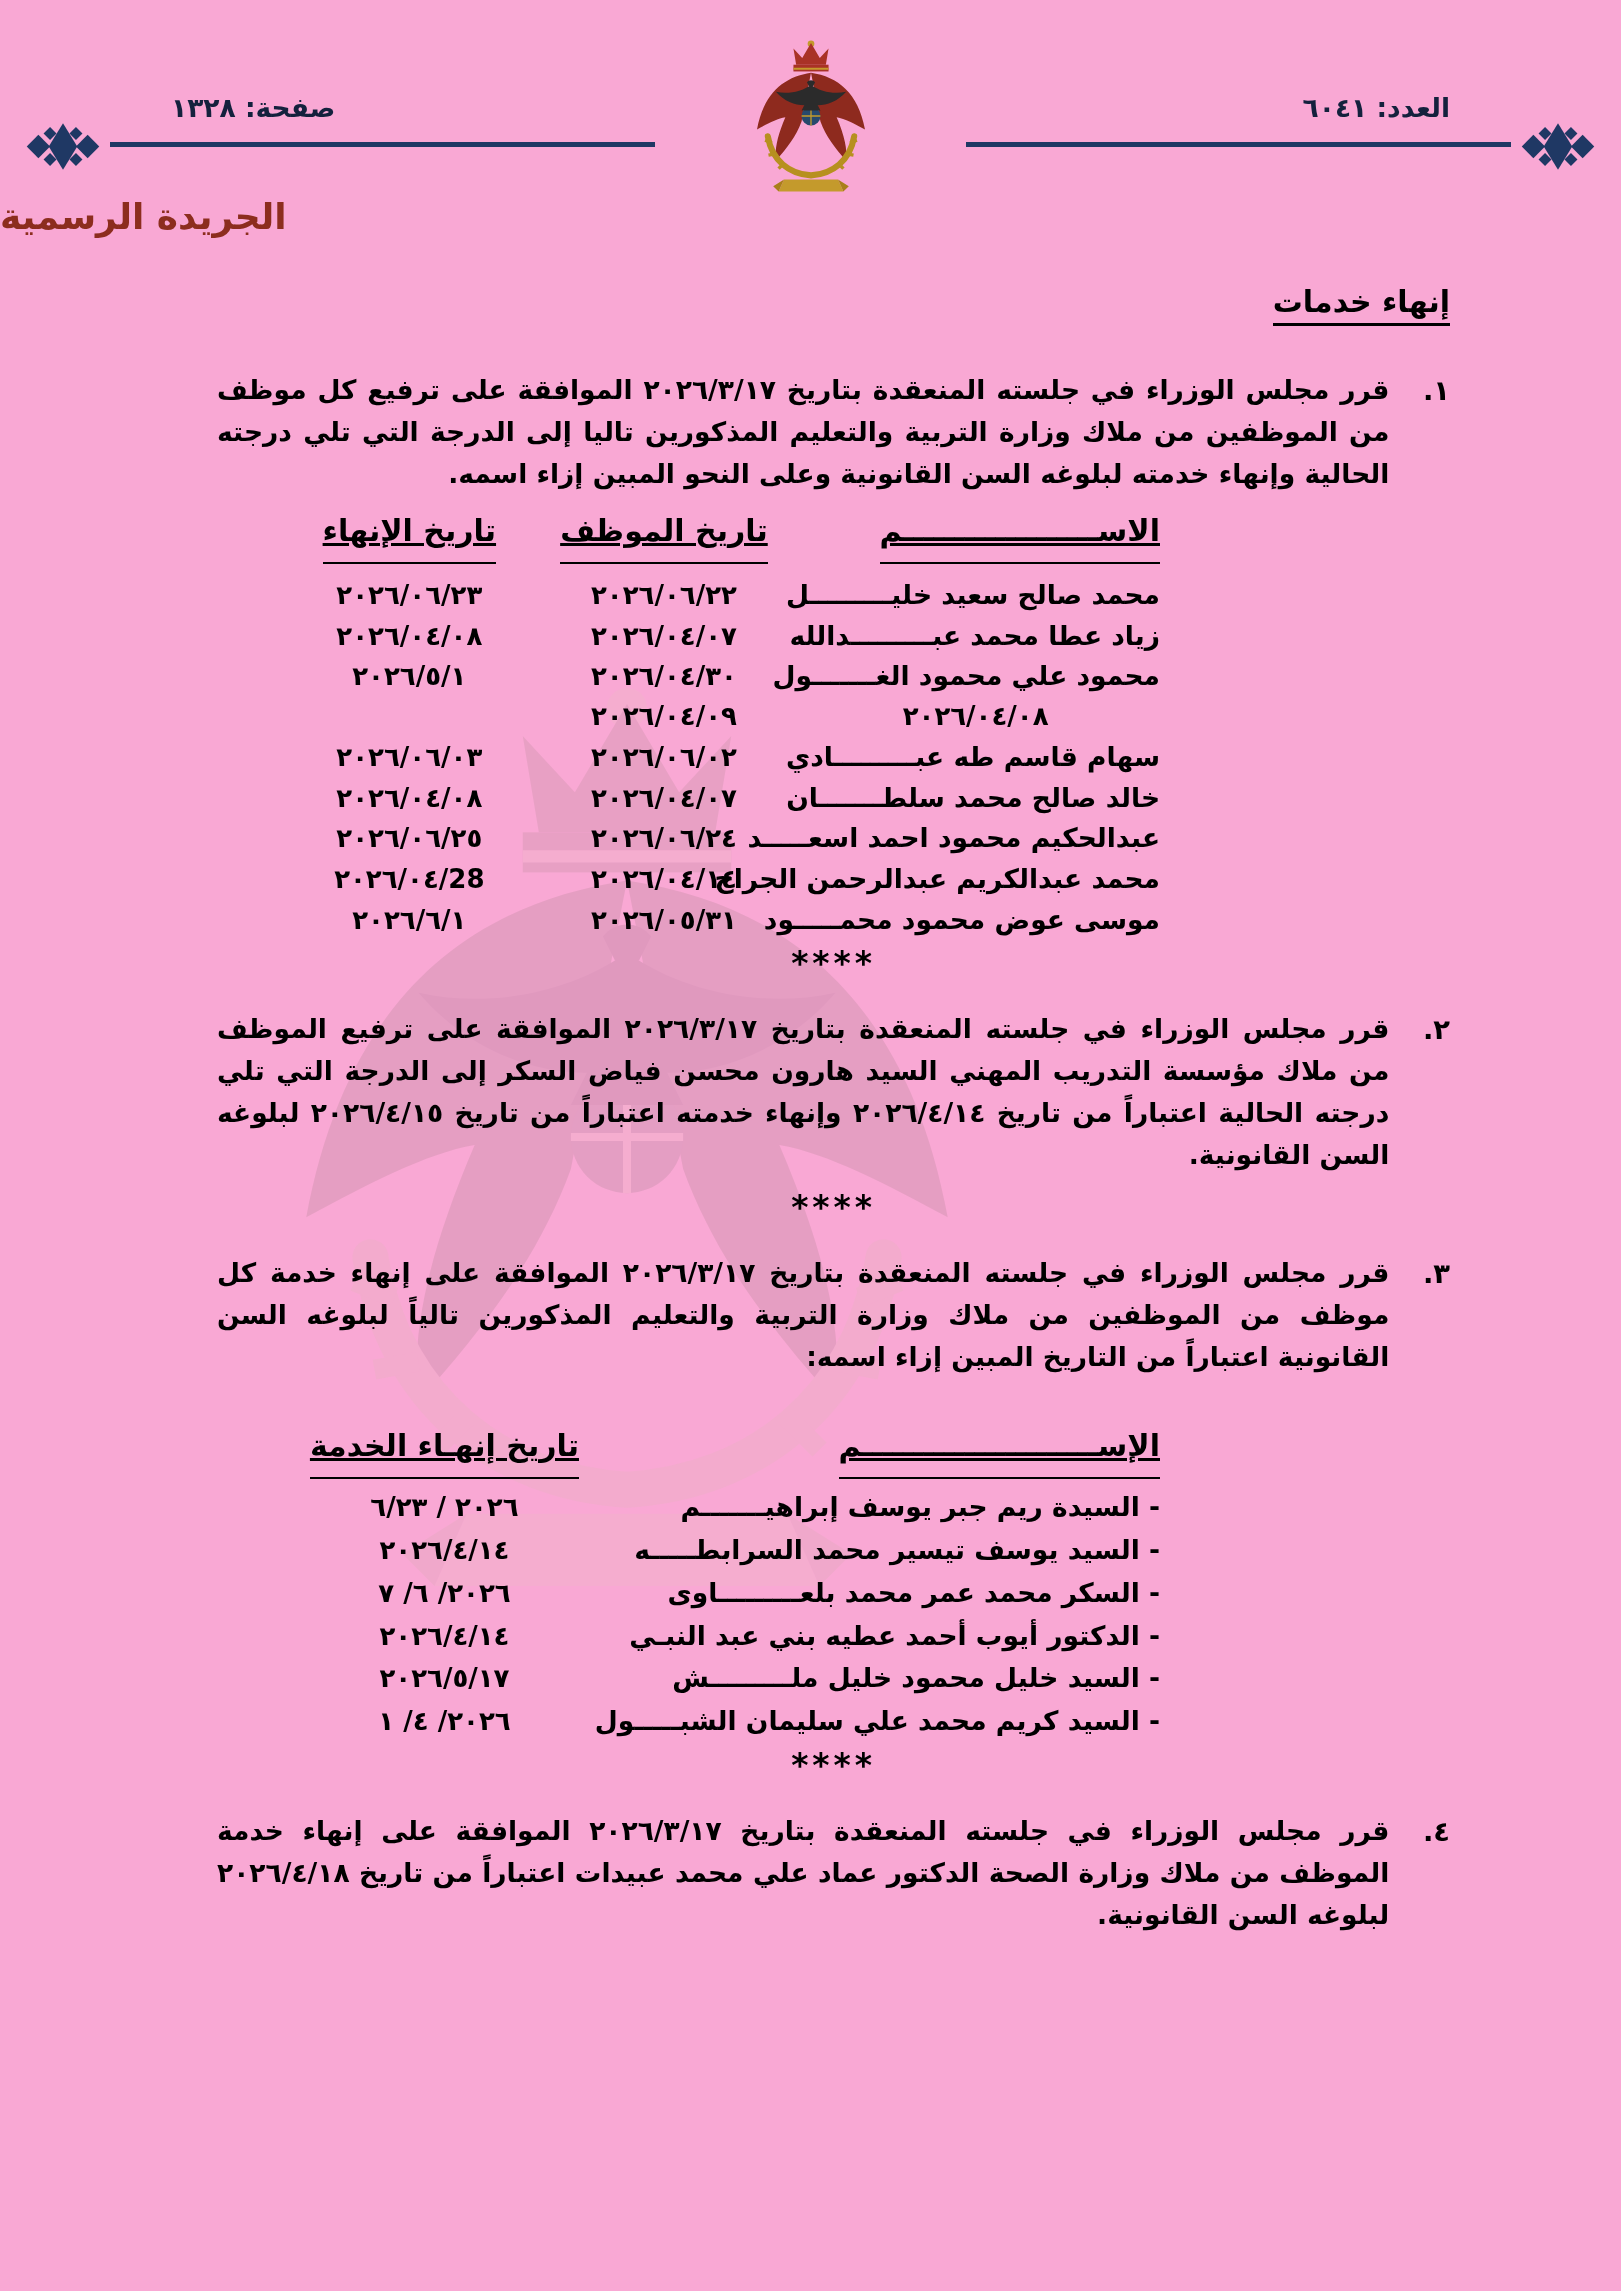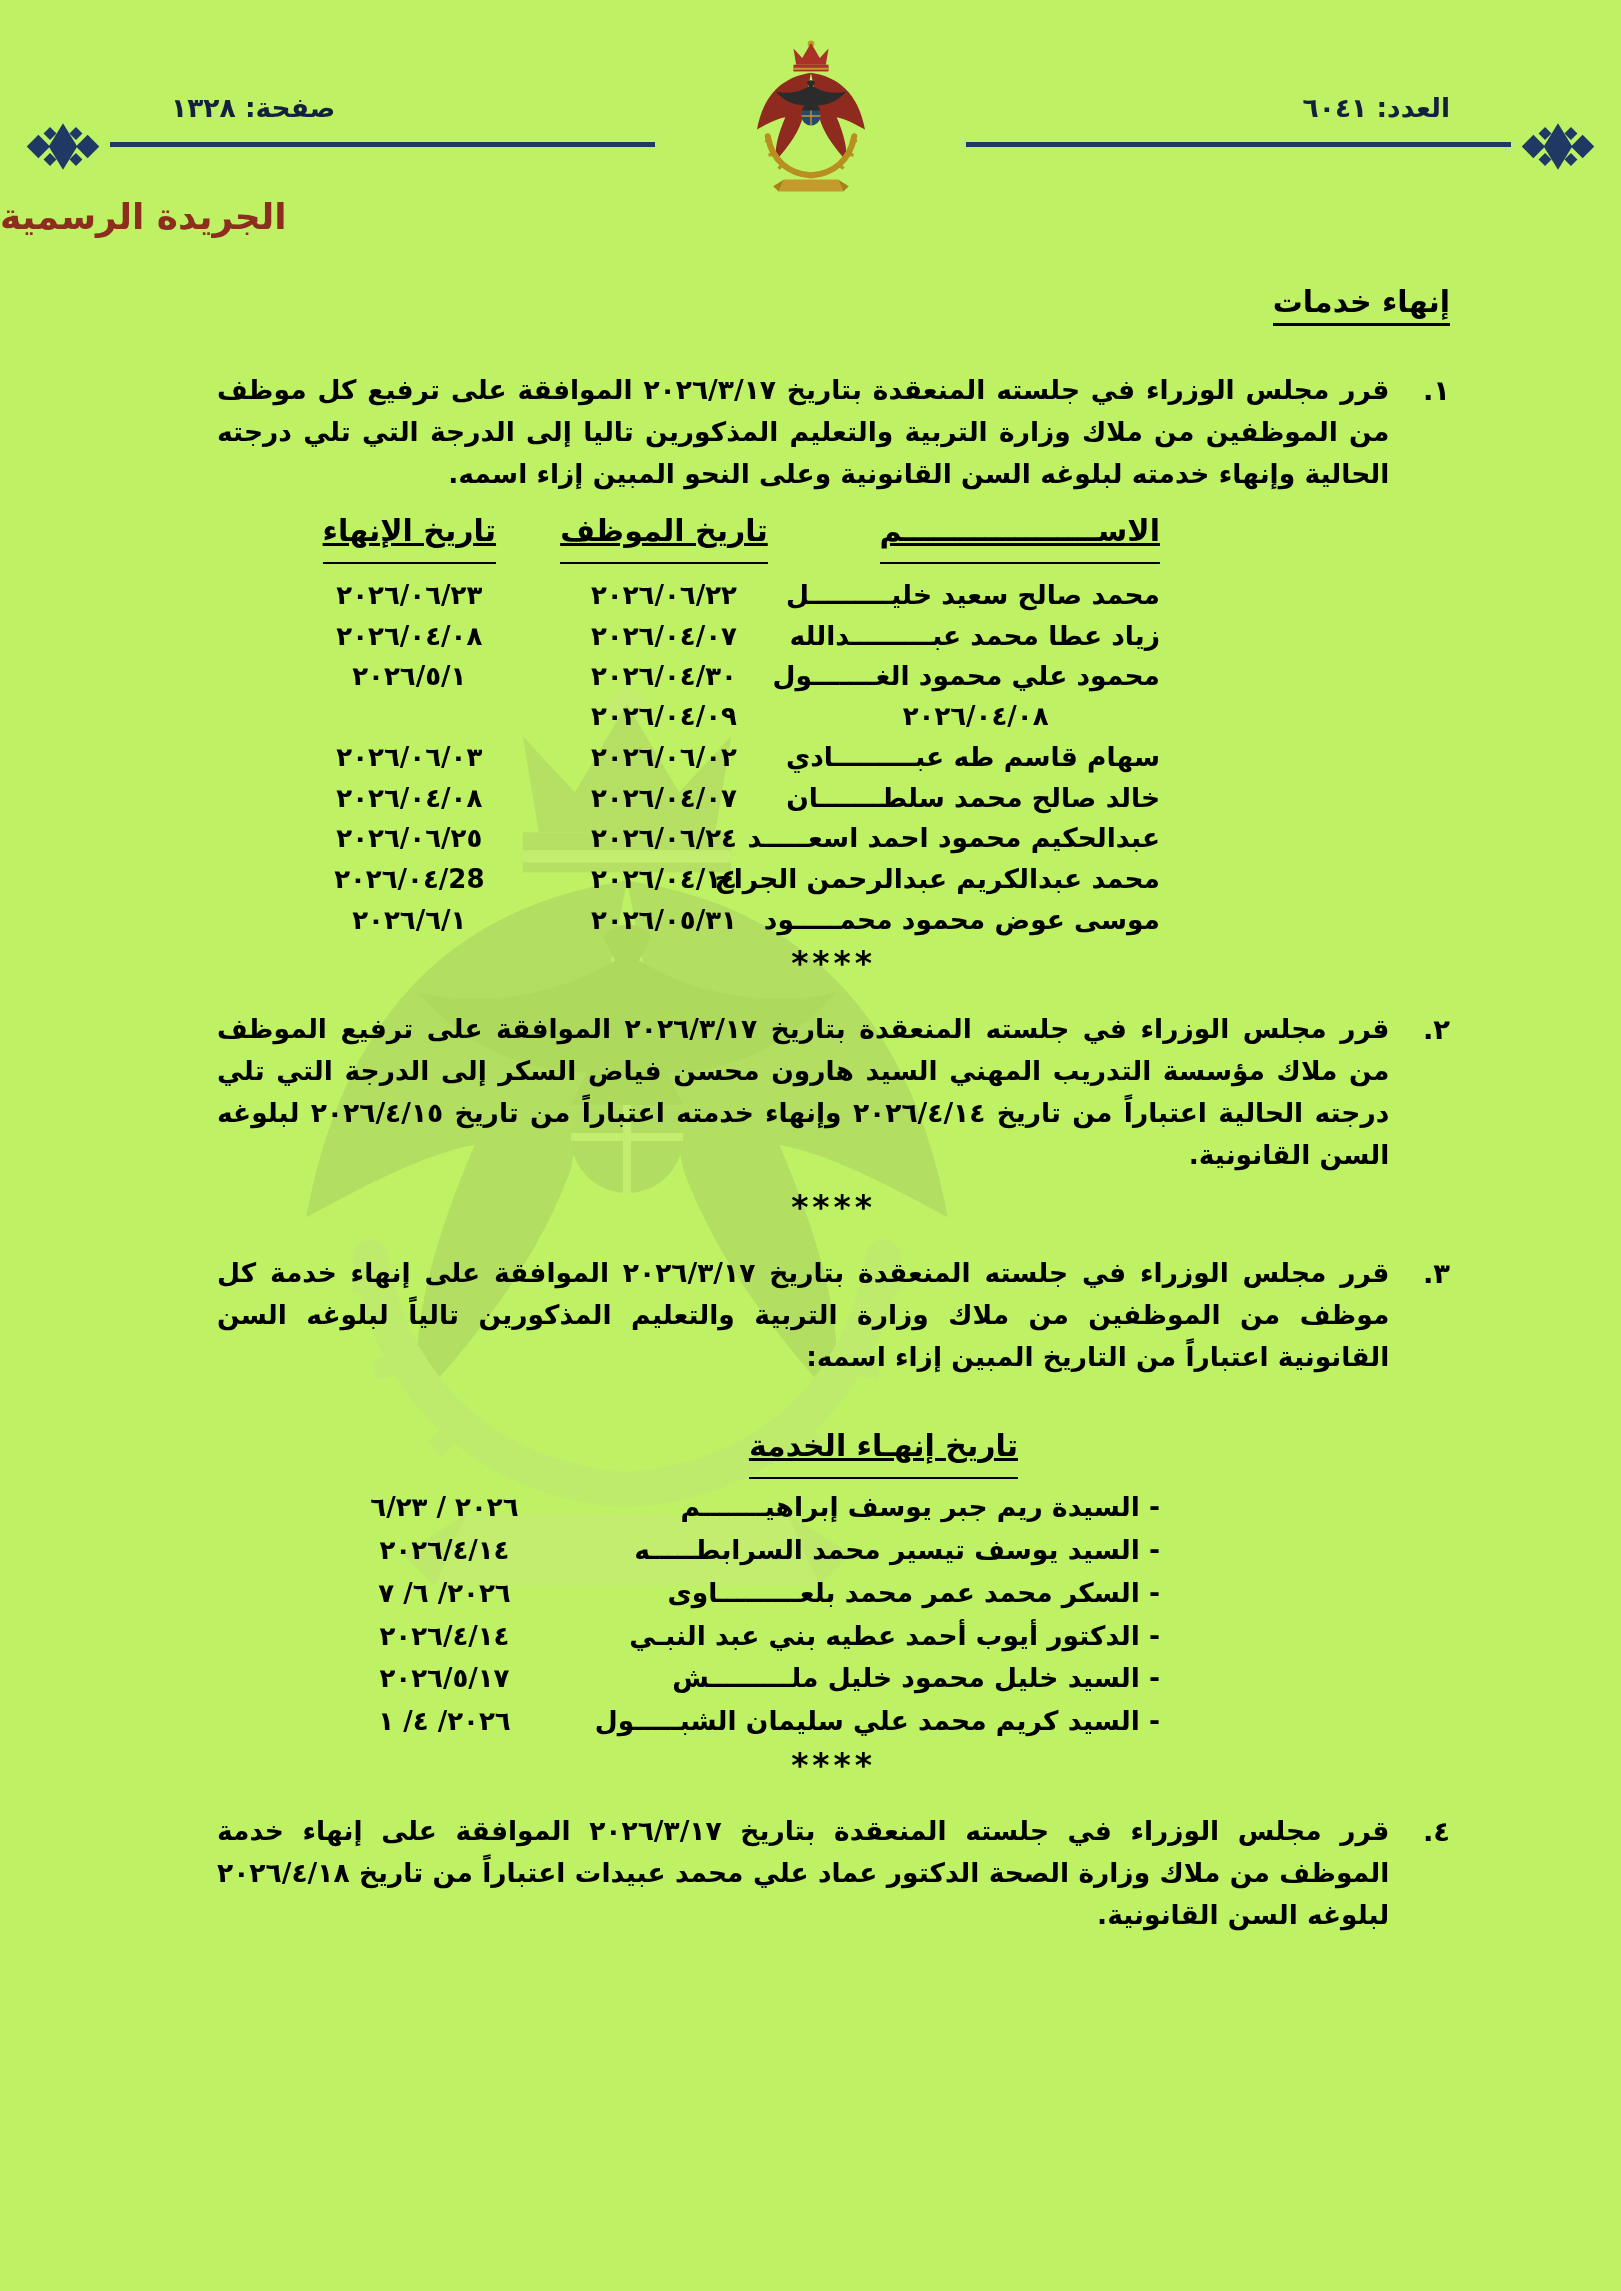--- a/index.html
+++ b/index.html
@@ -1,21 +1,21 @@
 <!DOCTYPE html>
 <html lang="ar" dir="rtl"><head>
 <meta charset="utf-8">
 <style>
   * { margin:0; padding:0; box-sizing:border-box; }
   html, body { background:#ffffff; }
   .page {
     position:relative;
     width:1621px; height:2292px;
     margin:0 auto;
-    background:#bef264;
+    background:#f9a8d4;
     overflow:hidden;
     direction:rtl;
     color:#000;
     font-family:"DejaVu Sans", sans-serif;
   }
   
   .watermark {
     position:absolute; top:549px; left:186px;
     width:882px; height:1176px;
     opacity:0.13;
@@ -233,20 +233,21 @@
 
     <div class="stars">****</div>
 
     <section class="decision">
       <span class="dnum">٣.</span>
       <p class="dtext">قرر مجلس الوزراء في جلسته المنعقدة بتاريخ ٢٠٢٦/٣/١٧ الموافقة على إنهاء خدمة كل موظف من الموظفين من ملاك وزارة التربية والتعليم المذكورين تالياً لبلوغه السن القانونية اعتباراً من التاريخ المبين إزاء اسمه:</p>
     </section>
 
     <div class="tbl tbl2">
       <div class="trow2 thead">
+        <span class="cell c-name"><span class="hdr">الإســـــــــــــــــــــــم</span></span>
         <span class="cell c-date"><span class="hdr">تاريخ إنهـاء الخدمة</span></span>
       </div>
       <div class="trow2">
         <span class="cell c-name">- السيدة ريم جبر يوسف إبراهيـــــــم</span>
         <span class="cell c-date">٢٠٢٦ / ٦/٢٣</span>
       </div>
       <div class="trow2">
         <span class="cell c-name">- السيد يوسف تيسير محمد السرابطـــــه</span>
         <span class="cell c-date">٢٠٢٦/٤/١٤</span>
       </div>

